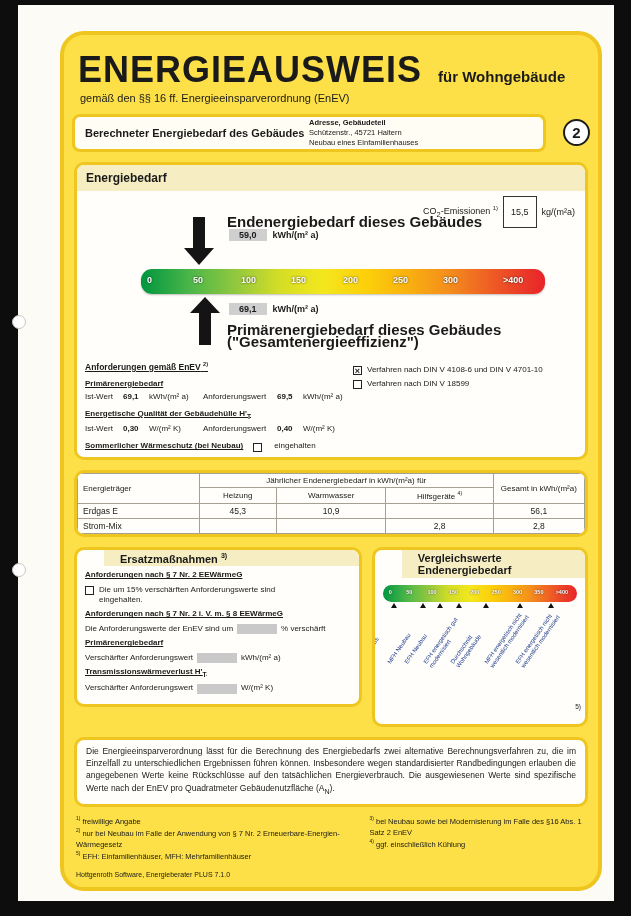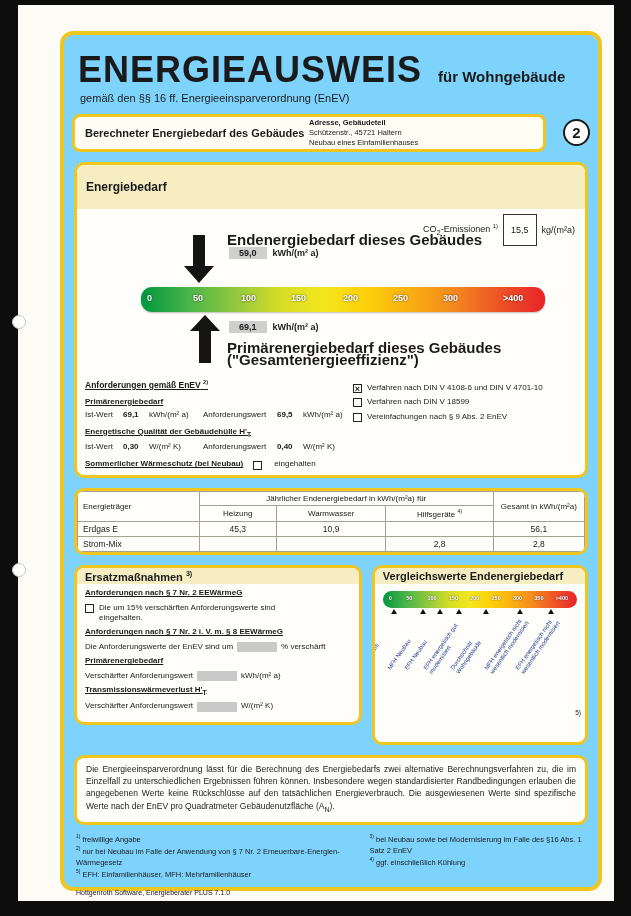--- a/index.html
+++ b/index.html
@@ -19,23 +19,23 @@
   .page{
     position:absolute;left:18px;top:5px;width:596px;height:896px;
     background:#fcfbf5;
   }
   .hole{
     position:absolute;left:-6px;width:14px;height:14px;border-radius:50%;
     background:#fff;border:1px solid #c9c9c2;
   }
   .frame{
     position:absolute;left:42px;top:26px;right:12px;bottom:10px;
-    border:4px solid var(--yellow);border-radius:13px;
+    border:4px solid var(--yellow);border-radius:24px;
     padding:6px 8px 4px;
-    background:#7dd3fc;
+    background:#fde047;
   }
   
   .tb{padding:8px 6px 0;}
   .tb-row{display:flex;align-items:baseline;}
   .big-title{font-size:36px;font-weight:bold;letter-spacing:1px;}
   .big-sub{font-size:15px;font-weight:bold;margin-left:16px;}
   .reg{font-size:11px;margin-top:1px;margin-left:2px;}
   .band-wrap{position:relative;margin-top:10px;height:38px;}
   .band-box{
     margin-right:44px;height:100%;
@@ -48,22 +48,22 @@
   .page-circle{
     position:absolute;right:0;top:5px;width:27px;height:27px;border-radius:50%;
     border:2.5px solid #1c1c1c;background:#fff;
     font-size:15px;font-weight:bold;display:flex;align-items:center;justify-content:center;
   }
   
   .section{
     border:3px solid var(--yellow);border-radius:10px;
     margin:10px 2px 0;overflow:hidden;background:#fffefa;
   }
-  .strip{background:var(--strip);padding:15px 9px;font-weight:bold;font-size:12px;}
-  .strip.small{font-size:11px;padding:2px 8px;}
+  .strip{background:var(--strip);padding:6px 9px;font-weight:bold;font-size:12px;}
+  .strip.small{font-size:11px;padding:2px 16px;margin-left:27px;}
   sup{font-size:65%;}
   .u{text-decoration:underline;}
   .b{font-weight:bold;}
   
   .eb-content{position:relative;height:266px;font-size:9px;}
   .co2row{position:absolute;top:5px;right:10px;display:flex;align-items:center;gap:5px;font-size:9px;}
   .co2box{border:1px solid #333;padding:10px 7px;font-size:9px;}
   .scale-band{
     position:absolute;left:64px;top:78px;width:404px;height:25px;border-radius:11px;
     background:linear-gradient(90deg,#00963f 0%,#4bb649 12%,#95c93d 24%,#d3dd26 34%,#f4e71e 45%,#fccf0a 56%,#f9b110 66%,#f48e1c 76%,#ee5b25 87%,#e8232a 100%);
@@ -224,24 +224,20 @@
         </div>
 
         <div class="anf-col" style="left:276px;width:234px">
           <div class="cbrow">
             <span class="cb">×</span>
             <span>Verfahren nach DIN V 4108-6 und DIN V 4701-10</span>
           </div>
           <div class="cbrow">
             <span class="cb"></span>
             <span>Verfahren nach DIN V 18599</span>
-          </div>
-          <div class="cbrow">
-            <span class="cb"></span>
-            <span>Vereinfachungen nach § 9 Abs. 2 EnEV</span>
           </div>
         </div>
       </div>
     </div>
 
     <div class="section">
       <table class="etab">
         <tbody>
             <tr>
           <th class="lft" rowspan="2">Energieträger</th>

